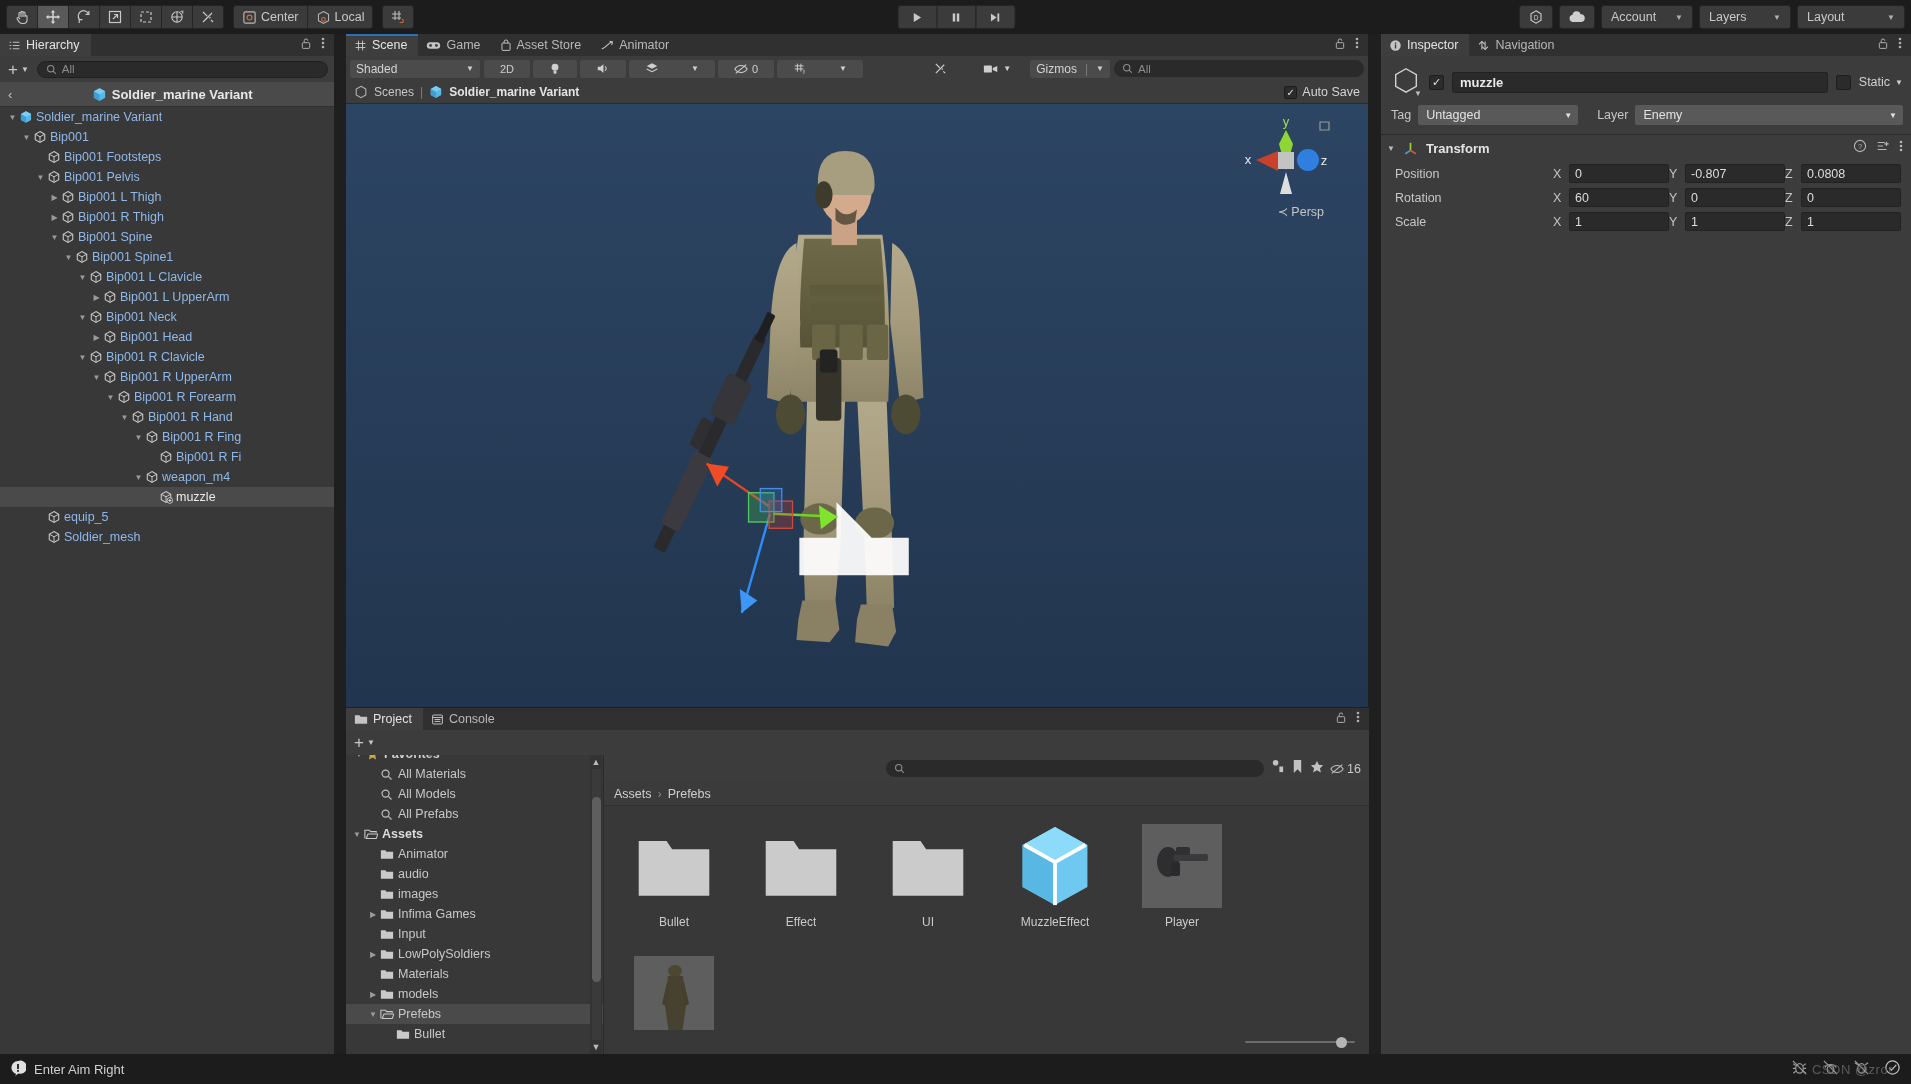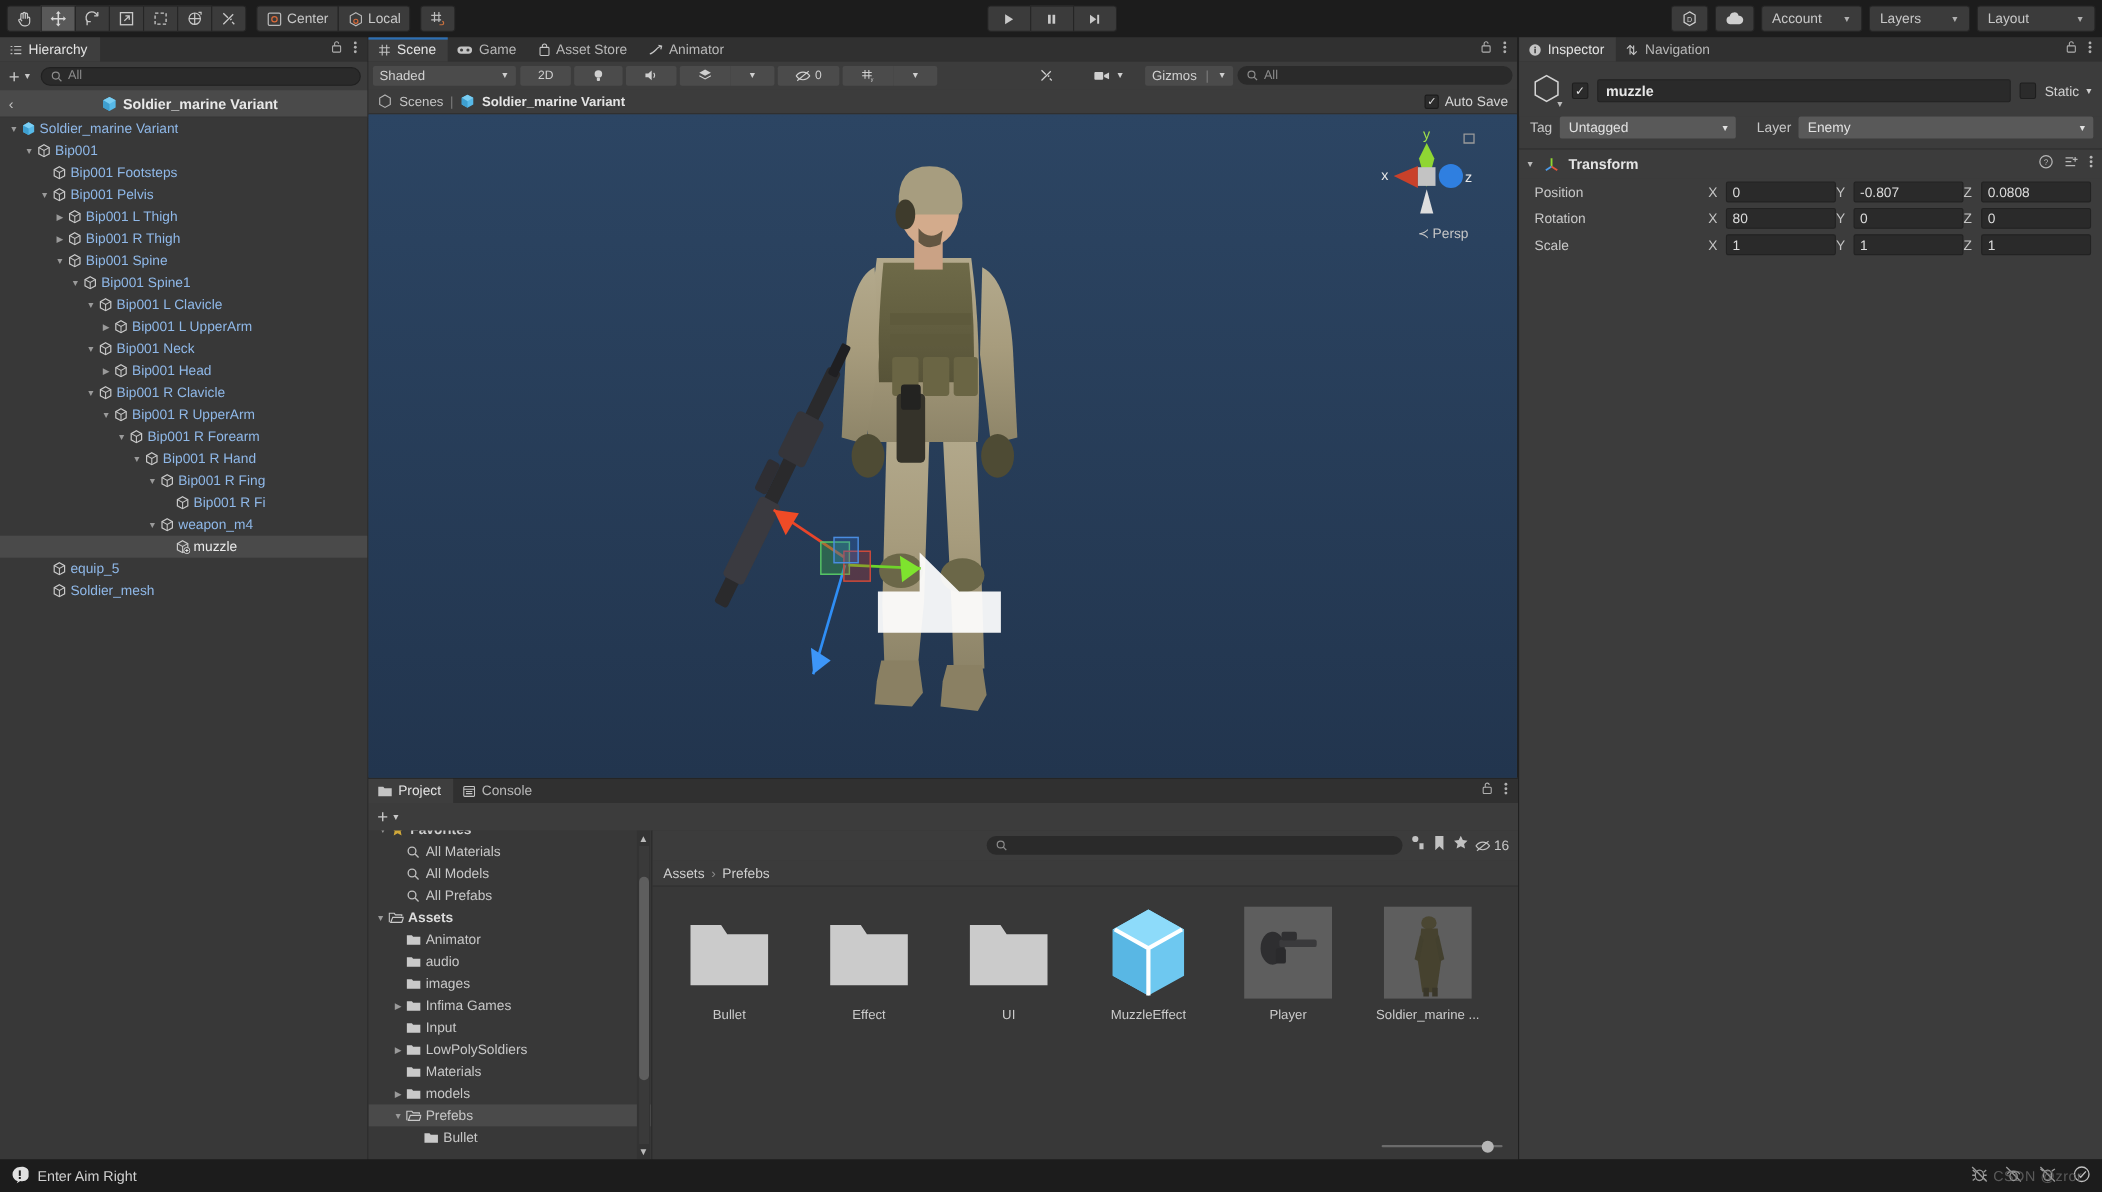--- a/index.html
+++ b/index.html
@@ -42,21 +42,21 @@
   .right-tools { margin-left: auto; display: flex; align-items: center; gap: 6px; }
   .rbtn {
     height: 24px; background: #3b3b3b; border: 1px solid #252525; border-radius: 3px;
     display: flex; align-items: center; justify-content: center; padding: 0 9px; color: #c8c8c8;
     font-size: 12.5px;
   }
   .dropdown-caret { margin-left: 10px; font-size: 8px; color: #b0b0b0; }
   .rbtn.wide { min-width: 92px; justify-content: space-between; }
 
   
-  .main { flex: 1; display: flex; min-height: 0; background: #1f1f1f; }
+  .main { flex: 1; display: flex; min-height: 0; background: #1f1f1f; gap: 11px; }
 
   
   .panel { display: flex; flex-direction: column; background: #383838; min-height: 0; }
   .panel-tabs {
     height: 22px; background: #303030; display: flex; align-items: stretch; position: relative; flex:none;
   }
   .ptab {
     display: flex; align-items: center; gap: 5px; padding: 0 11px 0 8px; font-size: 12.5px;
     color: #b8b8b8; background: transparent; position: relative;
   }
@@ -1292,21 +1292,21 @@
               <span class="num-field">
                 <span>0.0808</span>
               </span>
             </span>
           </div>
           <div class="trow">
             <span class="tlabel">Rotation</span>
             <span class="axis-wrap">
               <span class="axis-l">X</span>
               <span class="num-field">
-                <span>80</span>
+                <span>60</span>
               </span>
             </span>
             <span class="axis-wrap">
               <span class="axis-l">Y</span>
               <span class="num-field">
                 <span>0</span>
               </span>
             </span>
             <span class="axis-wrap">
               <span class="axis-l">Z</span>

